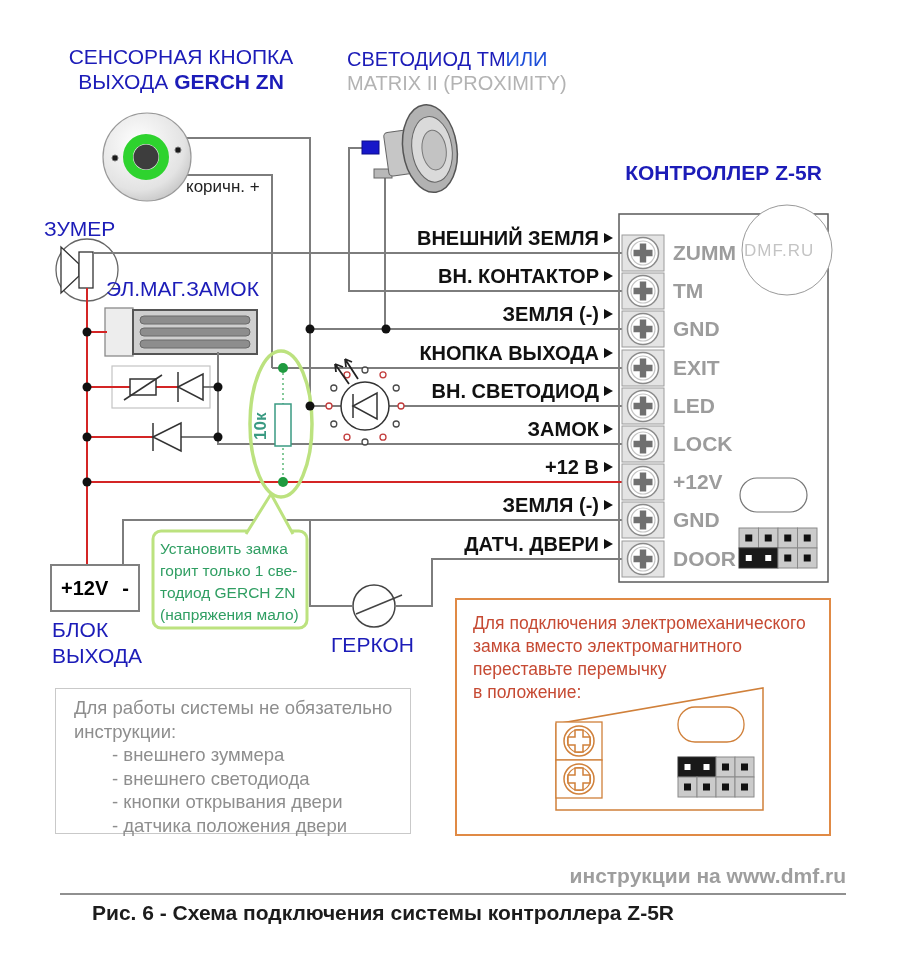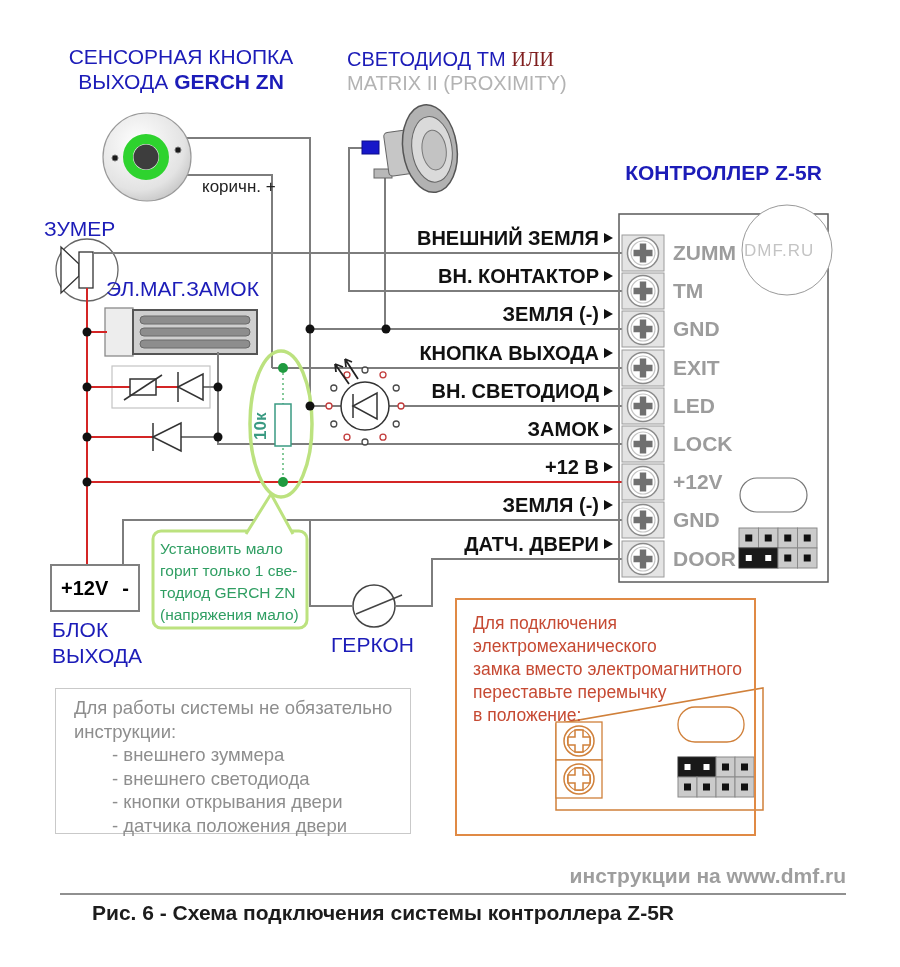--- a/index.html
+++ b/index.html
@@ -4,41 +4,41 @@
 <style>
   html,body{margin:0;padding:0;background:#fff;}
   #stage{position:relative;width:900px;height:967px;background:#fff;overflow:hidden;
          font-family:"Liberation Sans",sans-serif;}
   #wires{position:absolute;left:0;top:0;width:900px;height:967px;}
   .abs{position:absolute;}
   .t-touch{left:56px;top:44px;width:250px;text-align:center;font-size:21px;line-height:25px;color:#1c1cb8;}
   .t-touch b{font-weight:bold;margin-left:6px;text-align:right;}
   .t-reader{left:347px;top:47px;font-size:20px;line-height:24px;}
   .t-reader .prim{color:#1c1cb8;}
-  .t-reader .sec{color:#7f1d1d;margin-left:6px;font-family:Liberation Serif, serif;}
+  .t-reader .sec{color:#1d4ed8;}
   .t-reader .l2{color:#b3b3b3;}
   .t-ctrl{left:619px;top:161px;width:209px;text-align:center;font-weight:bold;font-size:21px;color:#1c1cb8;}
   .comp-label{font-size:21px;color:#1c1cb8;}
   .wl{right:287px;height:26px;display:flex;align-items:center;gap:5px;
       font-weight:bold;font-size:20px;color:#111;white-space:nowrap;}
   .arr{width:0;height:0;border-left:9px solid #111;border-top:5px solid transparent;
        border-bottom:5px solid transparent;display:inline-block;}
   .tl{left:673px;font-weight:bold;font-size:21px;color:#9c9c9c;white-space:nowrap;}
   .dmf{left:744px;top:241px;width:86px;font-size:17px;color:#c4c4c4;letter-spacing:1px;}
-  .brown{left:186px;top:177px;font-size:17px;color:#222;margin-left:16px;}
+  .brown{left:186px;top:177px;font-size:17px;color:#222;}
   .psu-box{left:50px;top:564px;width:90px;height:48px;border:2px solid #808080;box-sizing:border-box;
            display:flex;align-items:center;justify-content:space-between;padding:0 9px;
            font-weight:bold;font-size:20px;color:#000;}
   .psu-label{left:52px;top:617px;font-size:21px;line-height:26px;color:#1c1cb8;}
   .reed-label{left:331px;top:633px;}
   .green-note{left:160px;top:538px;width:142px;font-size:15.5px;line-height:22px;color:#2f9e62;}
   .gray-box{left:55px;top:688px;width:356px;height:146px;border:1.5px solid #c9c9c9;box-sizing:border-box;
             padding:7px 0 12px 18px;font-size:18.5px;line-height:23.5px;color:#8e8e8e;}
   .gray-box .items{padding-left:38px;}
-  .orange-box{left:455px;top:598px;width:301px;height:238px;border:2px solid #e08a45;box-sizing:border-box;}
+  .orange-box{left:455px;top:598px;width:376px;height:238px;border:2px solid #e08a45;box-sizing:border-box;}
   .orange-text{position:absolute;left:16px;top:12px;font-size:17.5px;line-height:23px;color:#c64a33;}
   .site{left:420px;top:864px;width:426px;text-align:right;font-weight:bold;font-size:21px;color:#9e9e9e;}
   .sep{left:60px;top:893px;width:786px;height:2px;background:#909090;}
   .caption{left:92px;top:901px;font-weight:bold;font-size:21px;color:#1c1c1c;}
 </style>
 </head>
 <body>
 
 <div id="stage">
 
@@ -309,21 +309,21 @@
   <div class="abs tl" style="top:279px;">TM</div>
   <div class="abs tl" style="top:317px;">GND</div>
   <div class="abs tl" style="top:356px;">EXIT</div>
   <div class="abs tl" style="top:394px;">LED</div>
   <div class="abs tl" style="top:432px;">LOCK</div>
   <div class="abs tl" style="top:470px;">+12V</div>
   <div class="abs tl" style="top:508px;">GND</div>
   <div class="abs tl" style="top:547px;">DOOR</div>
 
   <div class="abs green-note">
-    <div>Установить мало</div>
+    <div>Установить замка</div>
     <div>горит только 1 све-</div>
     <div>тодиод GERCH ZN</div>
     <div>(напряжения мало)</div>
   </div>
 
   <div class="abs gray-box">
     <div>Для работы системы не обязательно</div>
     <div>инструкции:</div>
     <div class="items">
       <div>- внешнего зуммера</div>

